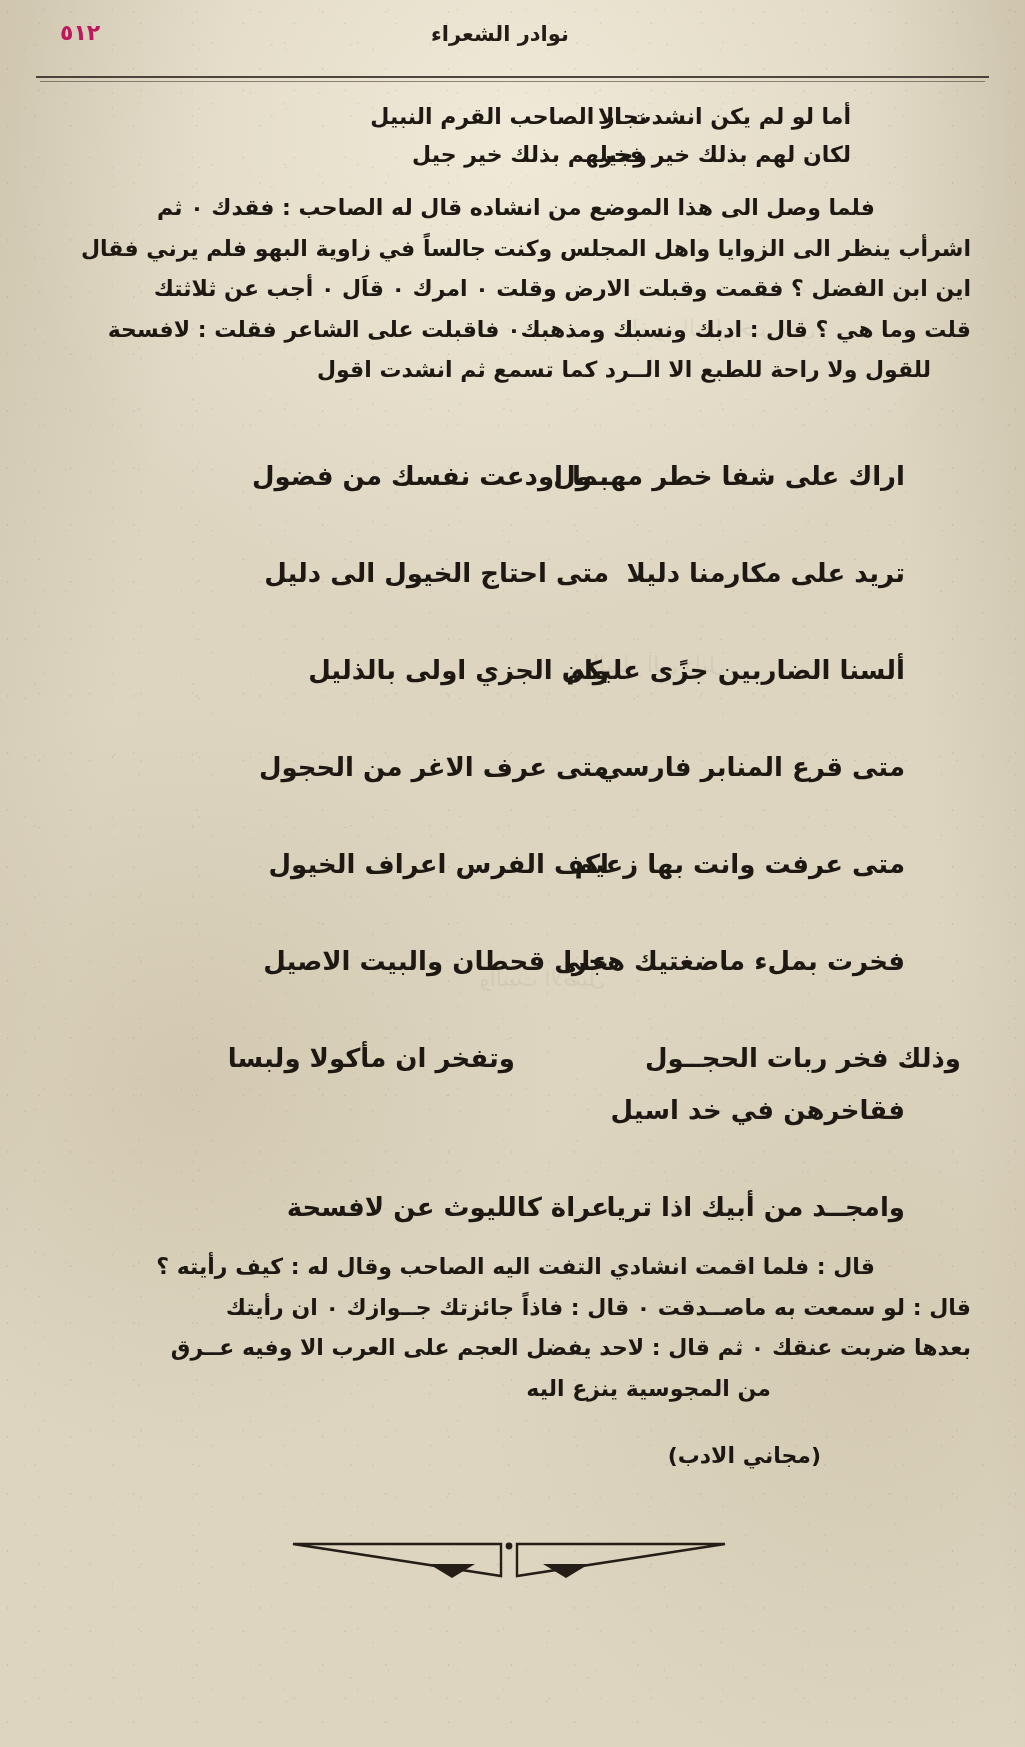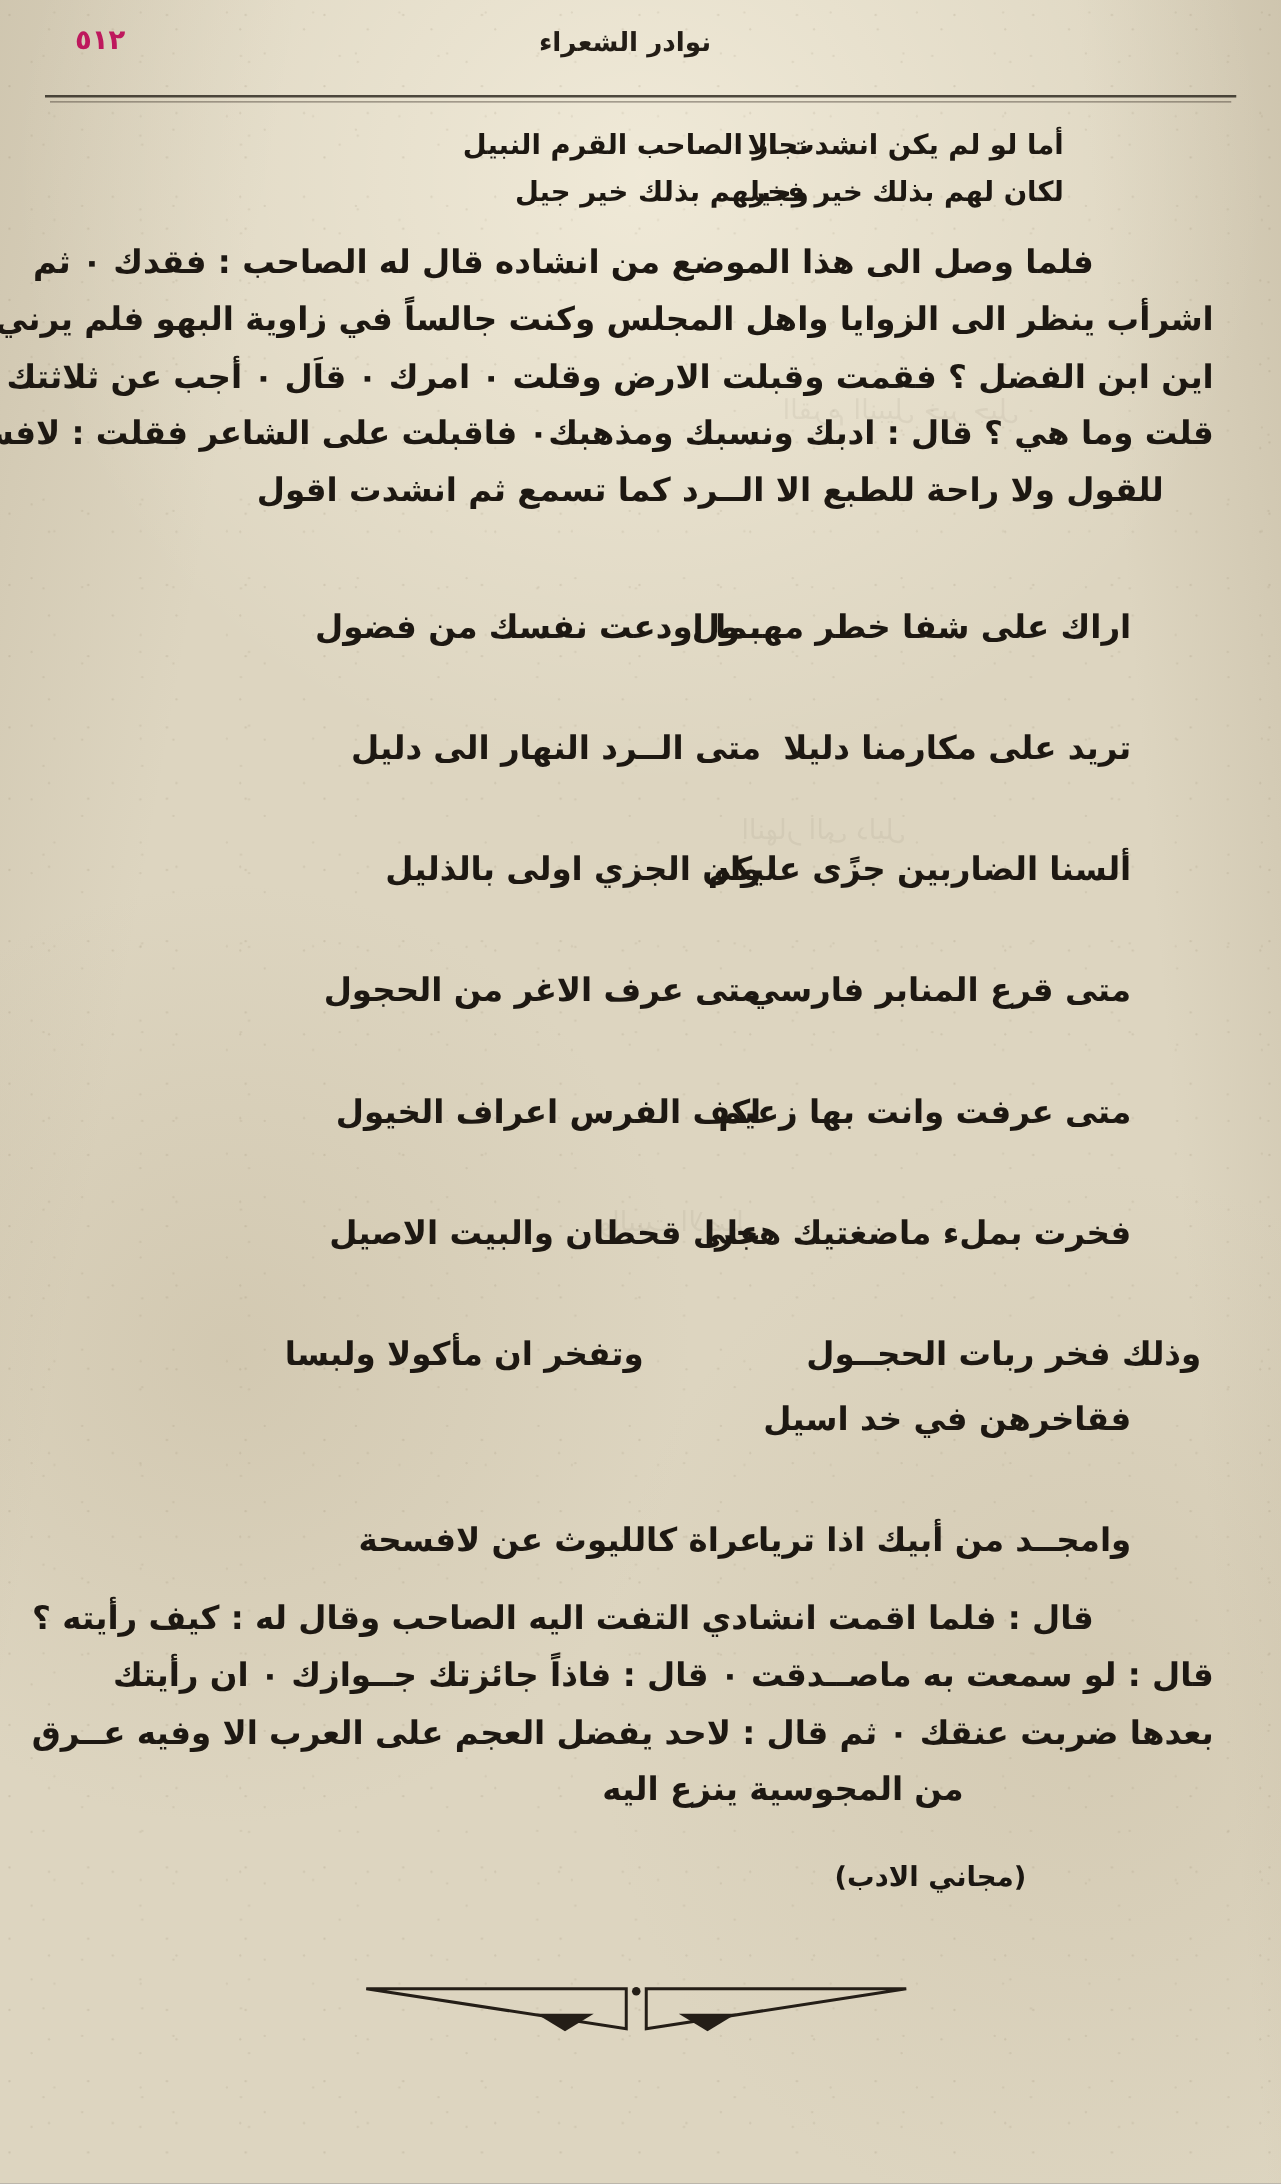--- a/index.html
+++ b/index.html
@@ -147,21 +147,21 @@
   
   .verse.main {
     font-size: 26px;
     padding: 11px 0;
   }
   .verse.main .h-right { width: 352px; padding-right: 66px; }
   .verse.main .h-left  { width: 390px; padding-right: 10px; margin-top: 45px; }
 
   
   .prose {
-    font-size: 26px;
+    font-size: 22px;
     line-height: 1.30;
     font-weight: 600;
     color: #1d1812;
     margin: 0;
   }
   .prose .pline {
     display: flex;
     justify-content: space-between;
     white-space: nowrap;
     padding: 6px 0;
@@ -258,21 +258,21 @@
         </div>
       </div>
 
       <div style="margin-top:16px;">
         <div class="verse main">
           <span class="hemistich h-right">اراك على شفا خطر مهــول</span>
           <span class="hemistich h-left">بما اودعت نفسك من فضول</span>
         </div>
         <div class="verse main">
           <span class="hemistich h-right">تريد على مكارمنا دليلا</span>
-          <span class="hemistich h-left">متى الــرد النهار الى دليل</span>
+          <span class="hemistich h-left">متى احتاج الخيول الى دليل</span>
         </div>
         <div class="verse main">
           <span class="hemistich h-right">ألسنا الضاربين جزًى عليكم</span>
           <span class="hemistich h-left">وان الجزي اولى بالذليل</span>
         </div>
         <div class="verse main">
           <span class="hemistich h-right">متى قرع المنابر فارسي</span>
           <span class="hemistich h-left">متى عرف الاغر من الحجول</span>
         </div>
         <div class="verse main">

